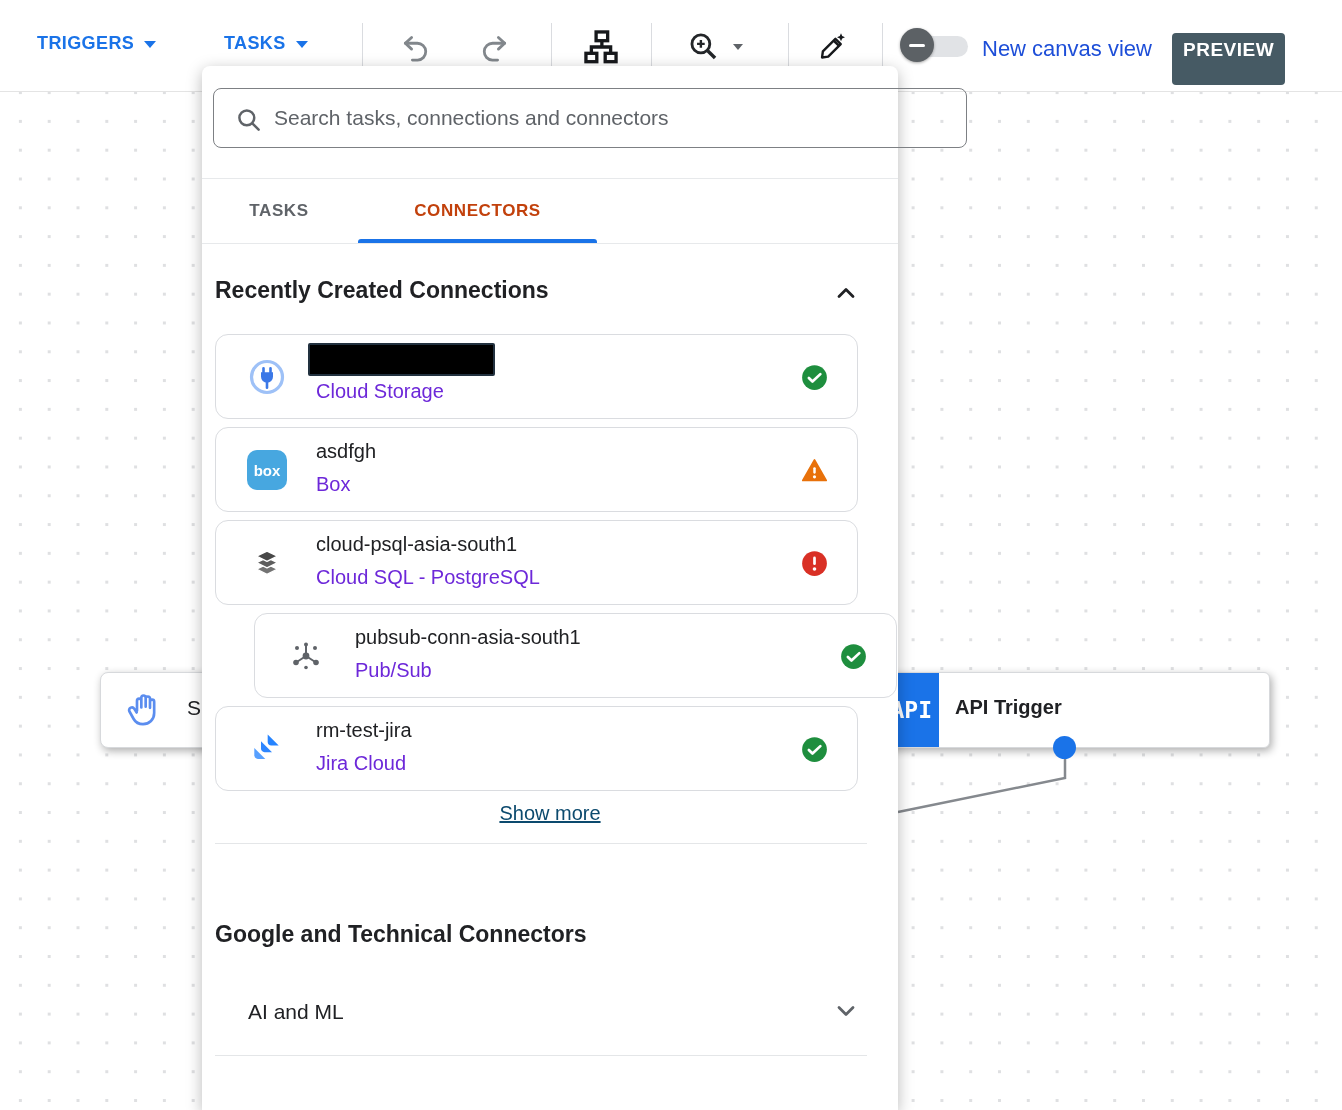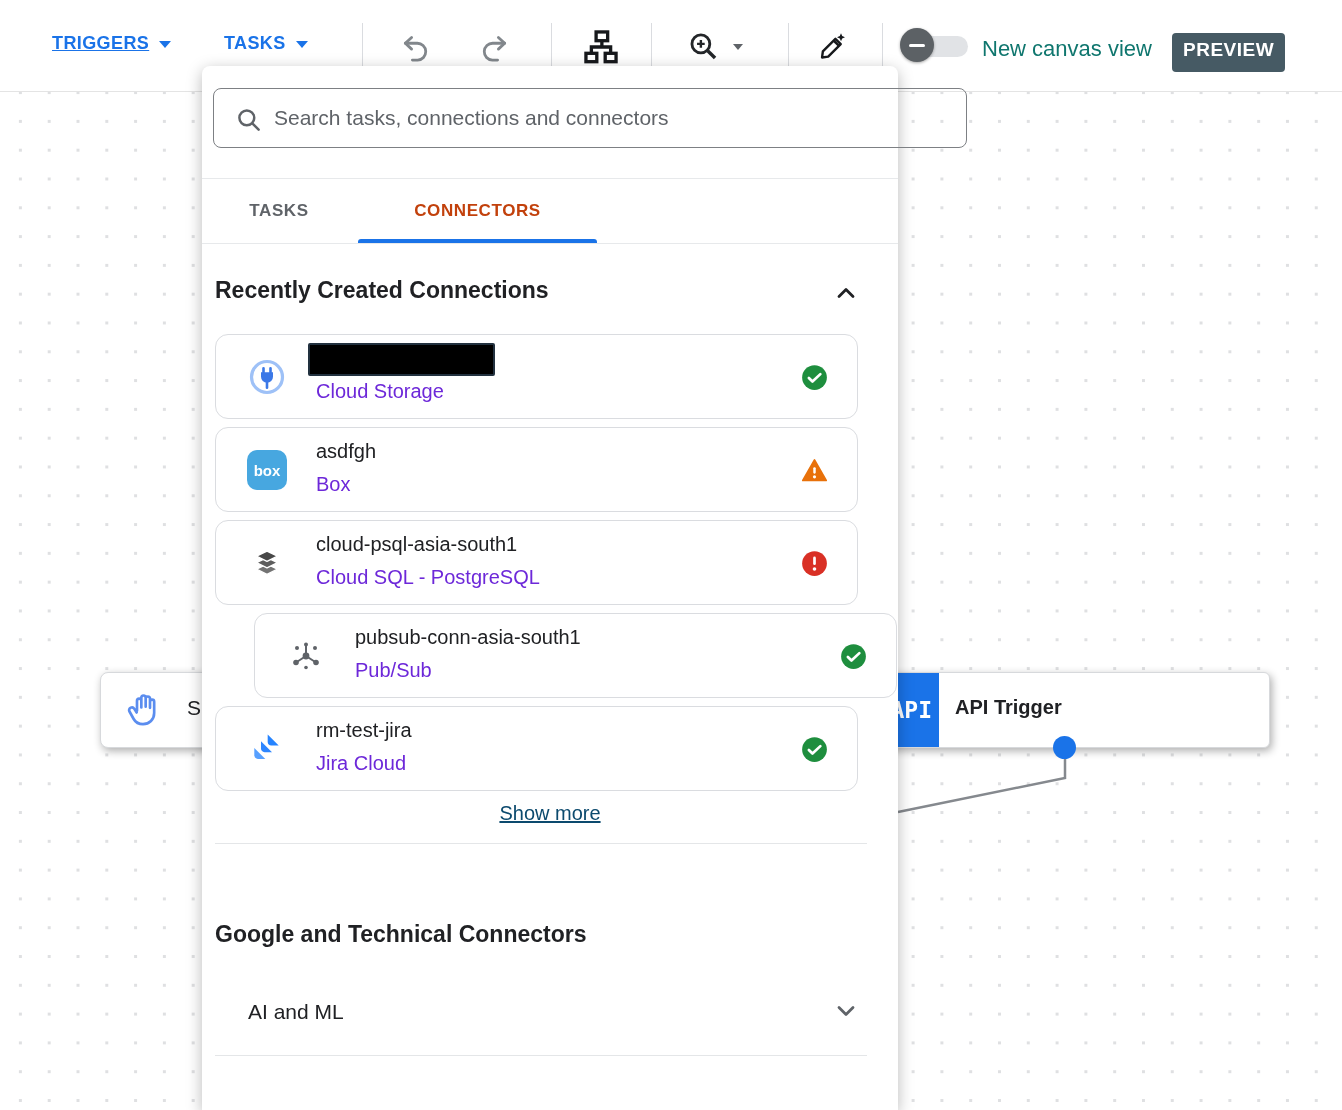--- a/index.html
+++ b/index.html
@@ -22,23 +22,23 @@
   .tb-icon { position:absolute; cursor:pointer; }
   .zoom-caret { width:0; height:0; border-left:5px solid transparent; border-right:5px solid transparent;
     border-top:6px solid #5f6368; }
   #toggle { position:absolute; left:900px; top:27px; width:80px; height:38px; cursor:pointer; }
   #toggle .track { position:absolute; left:10px; top:9px; width:58px; height:21px; background:#e1e3e6;
     border-radius:11px; }
   #toggle .knob { position:absolute; left:0; top:1px; width:34px; height:34px; border-radius:50%;
     background:#5c6165; box-shadow:0 1px 3px rgba(0,0,0,.35); }
   #toggle .knob .minus { position:absolute; left:9px; top:15.5px; width:16px; height:3.2px;
     background:#fff; border-radius:2px; }
-  #new-canvas-label { position:absolute; left:982px; top:36px; font-size:22px; color:#0f766e;text-align:center; }
+  #new-canvas-label { position:absolute; left:982px; top:36px; font-size:22px; color:#1d4ed8;text-align:center; }
   #preview-badge { position:absolute; left:1172px; top:33px; background:#465a64; color:#fff;
-    font-size:19px; font-weight:bold; letter-spacing:.5px; padding:6px 11px 11px; border-radius:4px; }
+    font-size:19px; font-weight:bold; letter-spacing:.5px; padding:6px 11px 24px; border-radius:4px; }
 
   
   .flow-node { position:absolute; top:672px; height:76px; background:#fff; border:1px solid #d7d9dc;
     border-radius:8px; box-shadow:2px 3px 9px rgba(0,0,0,.32); z-index:1; }
   #node-suspend { left:100px; width:262px; }
   #node-suspend .hand { position:absolute; left:24px; top:17px; }
   #node-suspend .lbl { position:absolute; left:86px; top:23px; font-size:21px; font-weight:500; }
   #node-api { left:858px; width:412px; border-radius:6px; }
   #node-api .badge { position:absolute; left:0; top:0; width:80px; height:74px; background:#1a73e8;
     border-radius:5px 0 0 5px; color:#fff; font-family:"DejaVu Sans Mono", monospace; font-weight:bold;
@@ -108,21 +108,21 @@
   <span class="lbl">S</span>
 </div>
 
 <div class="flow-node" id="node-api">
   <div class="badge">API</div>
   <span class="lbl">API Trigger</span>
 </div>
 <div id="edge-dot"></div>
 
 <div id="toolbar">
-  <div class="tb-btn" style="left:52px;text-decoration:underline;">
+  <div class="tb-btn" style="left:37px;">
     <span>TRIGGERS</span>
     <span class="caret-down"></span>
   </div>
   <div class="tb-btn" style="left:224px;">
     <span>TASKS</span>
     <span class="caret-down"></span>
   </div>
 
   <div class="tb-div" style="left:362px;"></div>
 

